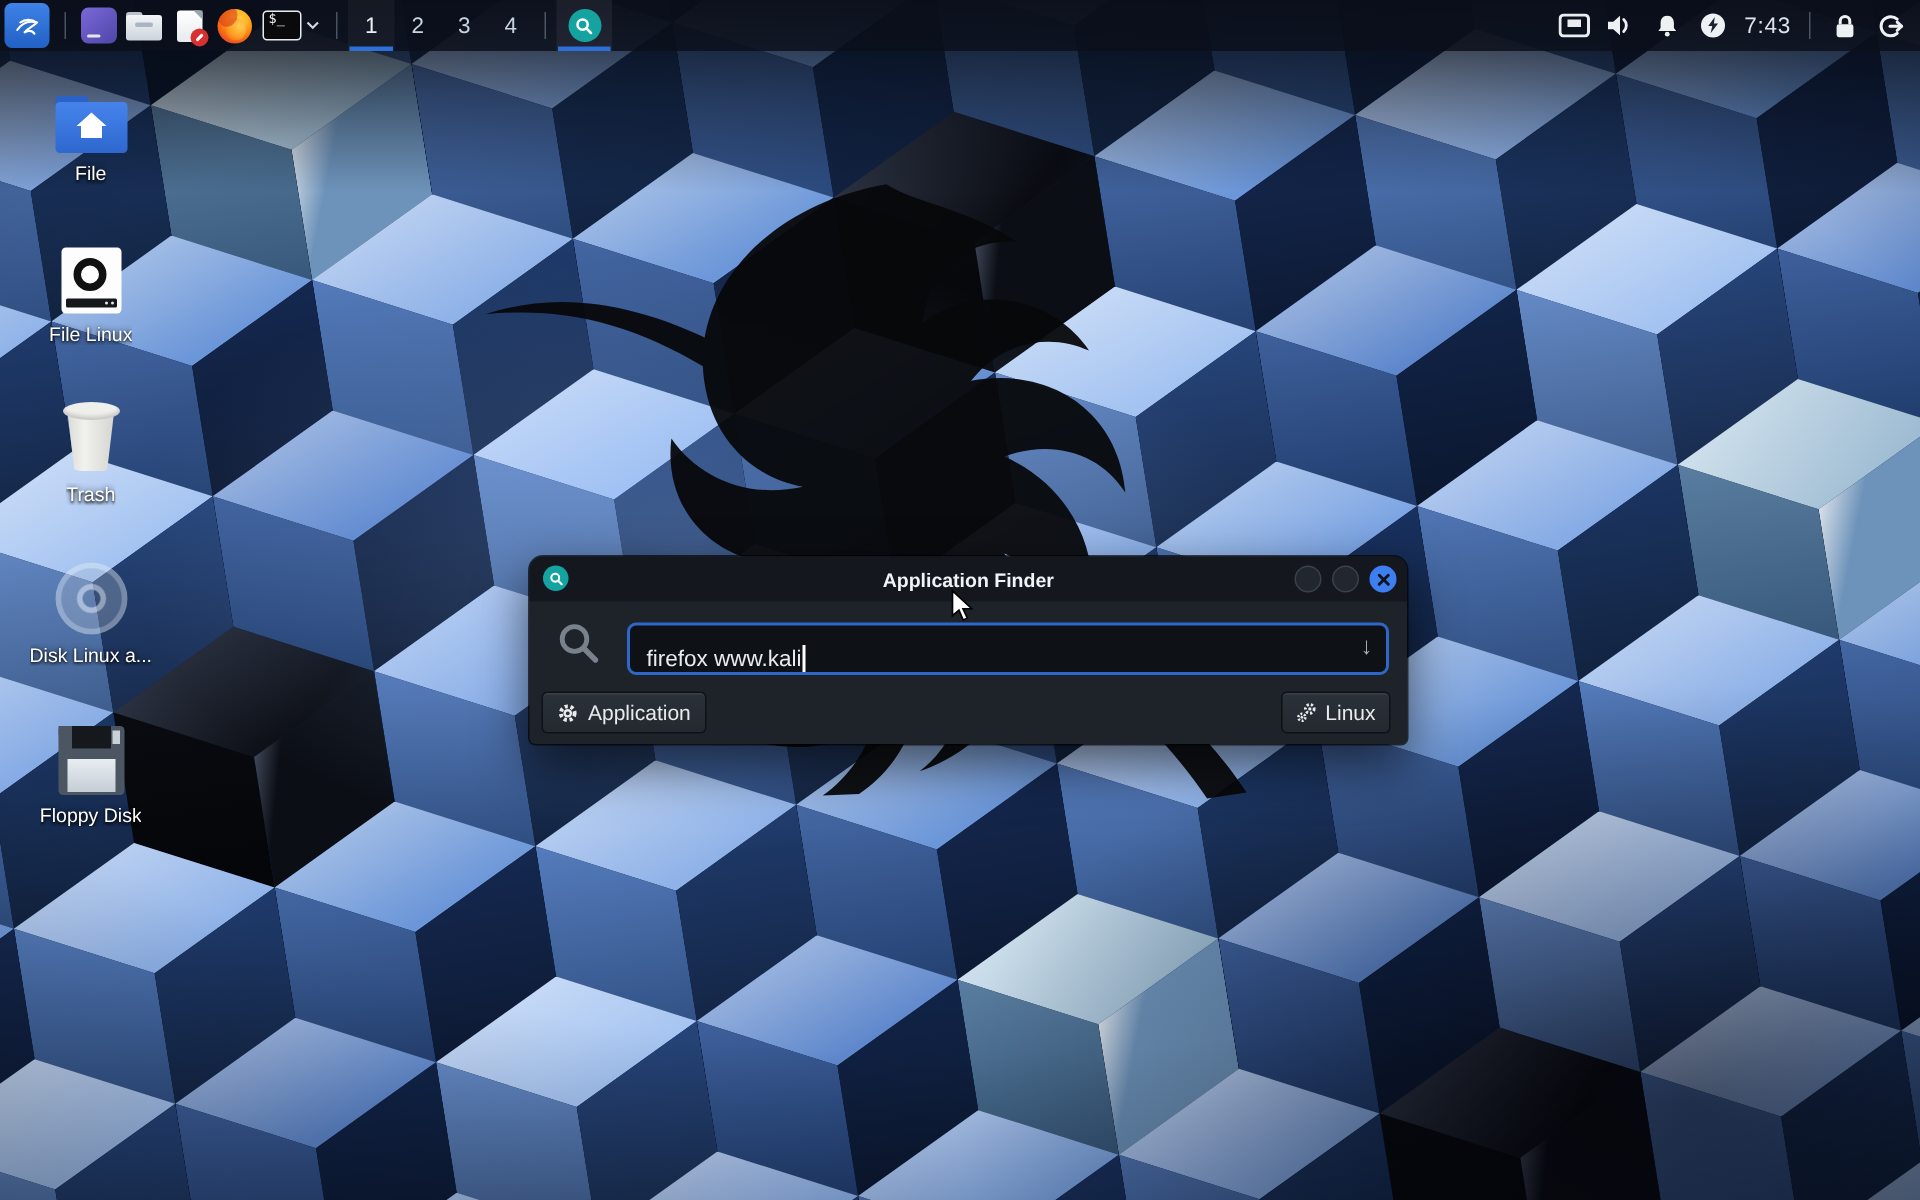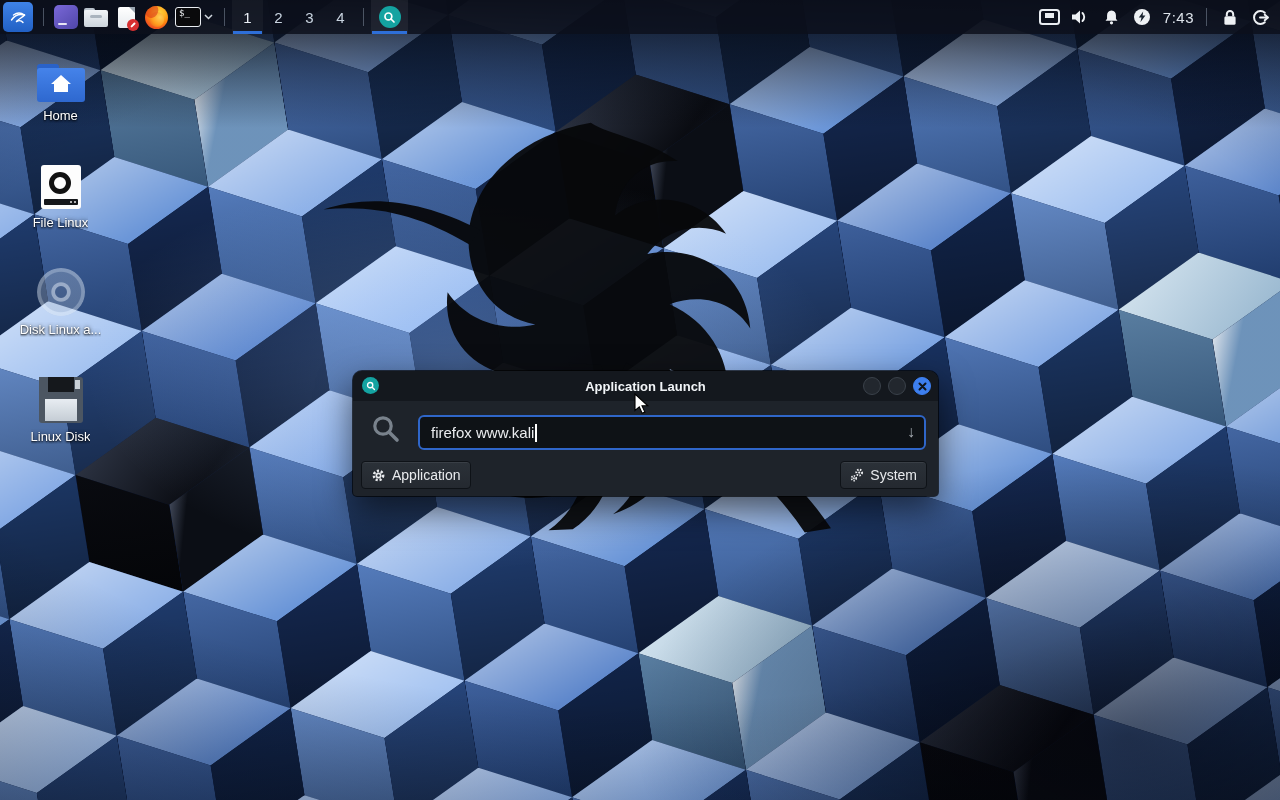--- a/index.html
+++ b/index.html
@@ -117,21 +117,21 @@
   .titlebar .app-ico { position:absolute; left:9px; top:6px; }
   .title { font-size:13px; font-weight:bold; color:#f1f4f7; }
   .win-btns { position:absolute; right:7px; top:6px; display:flex; gap:7px; }
   .wbtn { width:18px; height:18px; border-radius:50%; background:#22272e; border:1px solid #3a414a;
           display:flex; align-items:center; justify-content:center; }
   .wbtn.close { background:#3d7ff0; border-color:#3d7ff0; }
   .searchrow { position:absolute; left:0; top:30px; width:585px; height:50px; }
   .big-mag { position:absolute; left:17px; top:12px; }
   .search-input { position:absolute; left:65px; top:14px; width:508px; height:35px;
           background:#0e1216; border:2px solid #2f66c9; border-radius:6px;
-          display:flex; align-items:center; padding:0 28px 0 11px; }
+          display:flex; align-items:flex-end; padding:0 28px 0 11px; }
   .search-text { font-size:15px; color:#e9ebee; white-space:pre; }
   .caret { width:1.5px; height:18px; background:#ffffff; margin-left:1px; animation:blink 1.2s step-end infinite; }
   @keyframes blink { 50% { opacity:0; } }
   .drop-arrow { position:absolute; right:9px; top:6px; font-size:16px; color:#a7adb4; }
   .btnrow { position:absolute; left:8px; right:11px; top:90px; display:flex; justify-content:space-between; }
   .gbtn { height:28px; background:linear-gradient(180deg,#2b3138,#242930); border:1px solid #0e1217;
           box-shadow:inset 0 1px 0 rgba(255,255,255,0.07); border-radius:4px;
           display:flex; align-items:center; gap:6px; padding:0 9px;
           font-size:14px; color:#e8eaed; }
 
@@ -595,61 +595,70 @@
     <div class="dicon">
       <div class="art">
         <div class="home-folder">
           <div class="back"></div>
             <div class="body"></div>
           <svg width="48" height="38" style="position:absolute;left:0;top:0" viewBox="0 0 48 38">
             <path d="M24 11 L34 20 H31 V28 H17 V20 H14 Z" fill="#ffffff"></path>
           </svg>
         </div>
       </div>
-      <div class="lbl">Home</div>
+      <div class="lbl">File</div>
     </div>
     <div class="dicon">
       <div class="art">
         <div class="drive-icon">
           <div class="ring"></div>
             <div class="bar">
               <i></i>
             </div>
         </div>
       </div>
       <div class="lbl">File Linux</div>
     </div>
     <div class="dicon">
       <div class="art">
+        <div class="trash-icon">
+          <div class="cup"></div>
+            <div class="rim"></div>
+        </div>
+      </div>
+      <div class="lbl">Trash</div>
+    </div>
+    <div class="dicon">
+      <div class="art">
         <div class="cd-icon"></div>
       </div>
       <div class="lbl">Disk Linux a...</div>
     </div>
     <div class="dicon">
       <div class="art">
         <div class="floppy-icon">
           <div class="shutter"></div>
             <div class="slot"></div>
             <div class="label"></div>
             <div class="notch"></div>
         </div>
       </div>
-      <div class="lbl">Linux Disk</div>
+      <div class="lbl">Floppy Disk</div>
     </div>
   </div>
 
   <div class="dialog">
     <div class="titlebar">
       <div class="app-ico teal-circle small">
         <svg width="10" height="10" viewBox="0 0 13 13" fill="none" stroke="#ffffff" stroke-width="1.8" stroke-linecap="round">
           <circle cx="5.4" cy="5.4" r="3.4"></circle>
             <line x1="8" y1="8" x2="11" y2="11"></line>
         </svg>
       </div>
-      <div class="title">Application Launch</div>
+      <div class="title">Application Finder</div>
       <div class="win-btns">
         <div class="wbtn"></div>
         <div class="wbtn"></div>
         <div class="wbtn close">
           <svg width="9" height="9" viewBox="0 0 9 9">
             <path d="M1.5 1.5 L7.5 7.5 M7.5 1.5 L1.5 7.5" stroke="#10151c" stroke-width="2" stroke-linecap="round"></path>
           </svg>
         </div>
       </div>
     </div>
@@ -675,21 +684,21 @@
         </svg>
         <span>Application</span>
       </div>
       <div class="gbtn">
         <svg width="14" height="14" viewBox="0 0 14 14">
           <circle cx="9.2" cy="4.6" r="2.9" fill="none" stroke="#e8eaed" stroke-width="1.9" stroke-dasharray="1.5 1.3"></circle>
           <circle cx="9.2" cy="4.6" r="1.1" fill="#e8eaed"></circle>
           <circle cx="3.9" cy="10.2" r="2.3" fill="none" stroke="#e8eaed" stroke-width="1.8" stroke-dasharray="1.3 1.1"></circle>
           <circle cx="3.9" cy="10.2" r="0.9" fill="#e8eaed"></circle>
         </svg>
-        <span>System</span>
+        <span>Linux</span>
       </div>
     </div>
   </div>
 
   <svg class="cursor" width="16" height="22" viewBox="0 0 16 22">
     <path d="M1 1 L1 17.5 L5.3 13.8 L8.1 20.3 L10.9 19.1 L8 12.8 L13.8 12.8 Z" fill="#ffffff" stroke="#000000" stroke-width="1.1"></path>
   </svg>
 
 </div>
 

